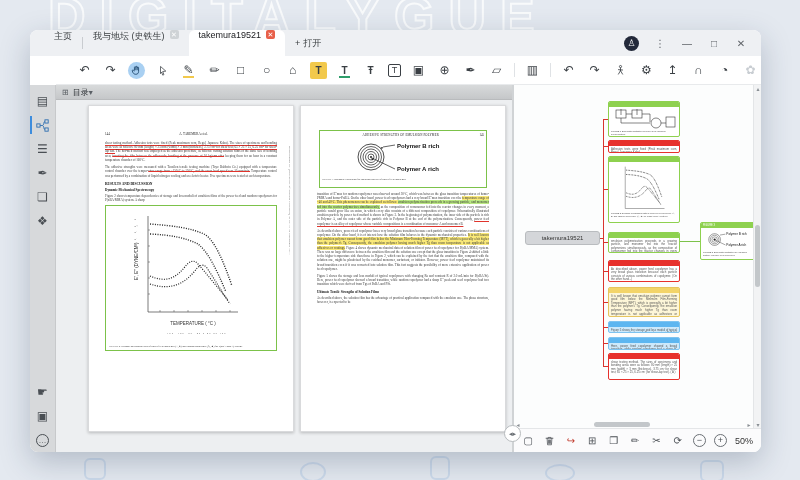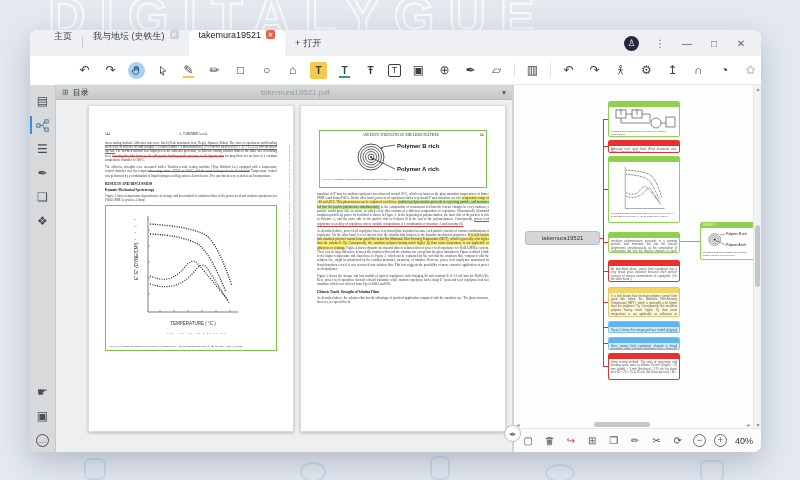--- a/index.html
+++ b/index.html
@@ -230,21 +230,20 @@
       <div class="sbtn">▣</div>
       <div class="sbtn">
           <span class="more-circ">…</span>
         </div>
     </div>
 
     <div class="pdfarea">
       <div class="pdfheader">
         <span style="margin-right:4px; color:#5a5f64;">⊞</span>
         <span style="font-weight:normal;">目录</span>
-        <span class="fname">takemura19521.pdf</span>
         <span style="color:#5a5f64;">▾</span>
       </div>
 
       <div class="viewport">
 
         <div class="page left">
           <div class="pg-inner">
             <div class="pg-head">
               <span>144</span>
               <span class="c">A. TAKEMURA et al.</span>
@@ -431,19 +430,19 @@
         </span>
         <span class="mbtn" style="color:#c0392b;">↪</span>
         <span class="mbtn">⊞</span>
         <span class="mbtn">❐</span>
         <span class="mbtn">✏</span>
         <span class="mbtn">✂</span>
         <span class="mbtn">⟳</span>
         <span class="zoomgrp">
           <span class="zbtn">−</span>
           <span class="zbtn">+</span>
-          <span class="zoomlabel">40%</span>
+          <span class="zoomlabel">50%</span>
         </span>
       </div>
     </div>
 
   </div>
 </div>
 
 </body></html>

